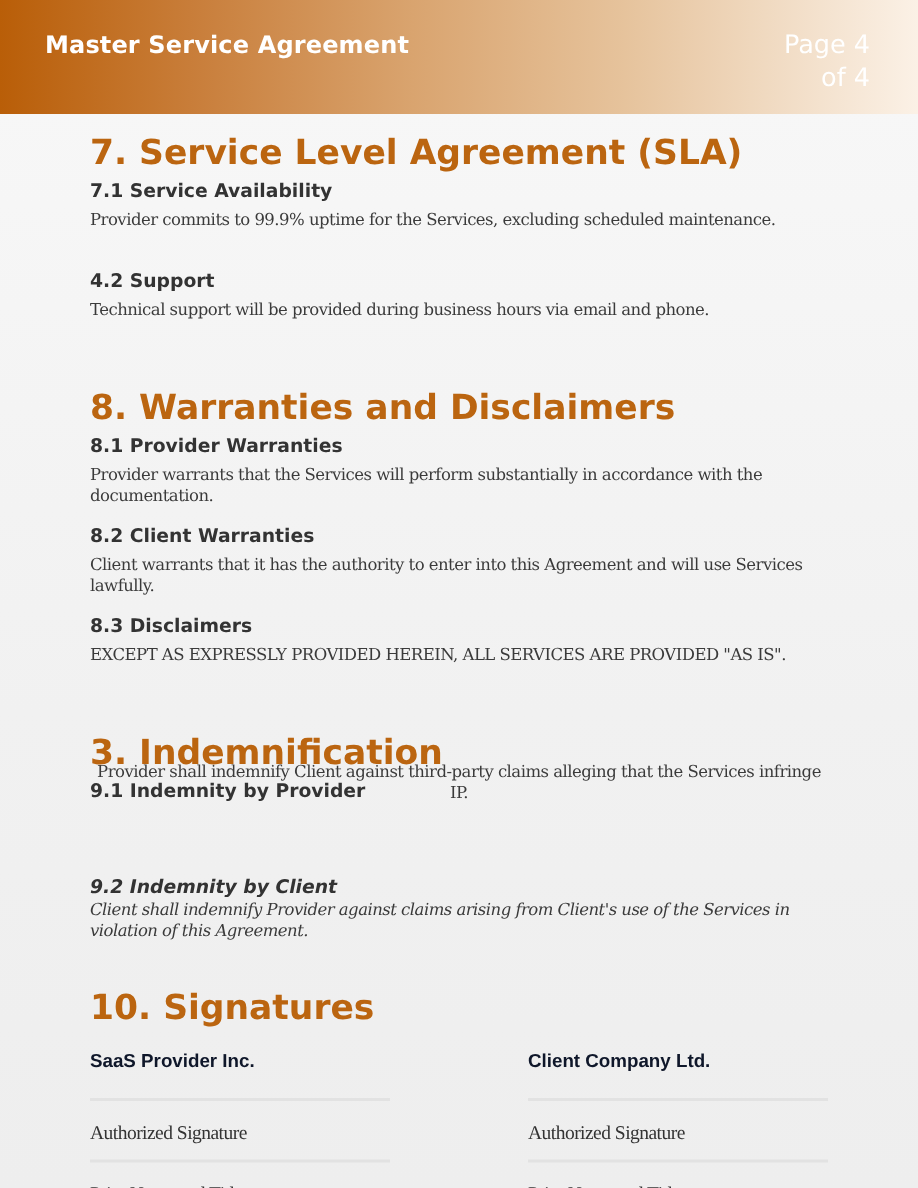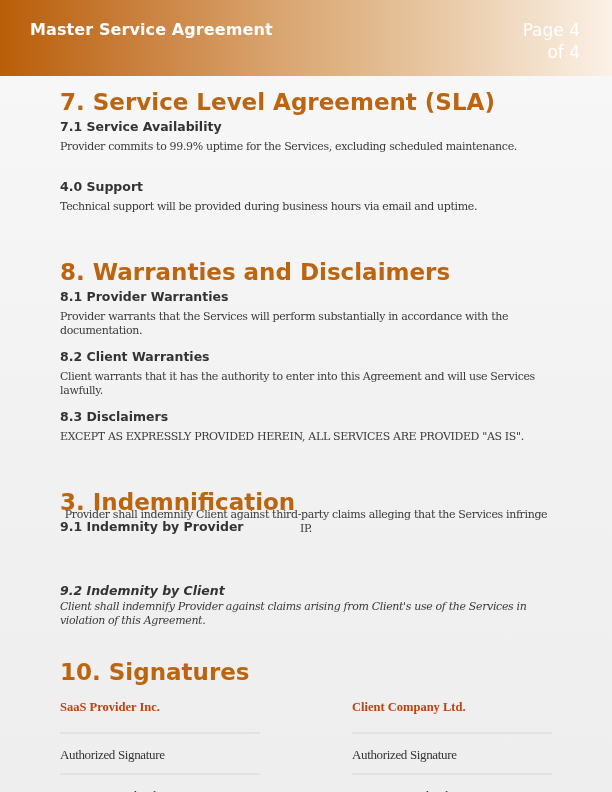--- a/index.html
+++ b/index.html
@@ -35,22 +35,22 @@
     font-family: "DejaVu Sans", sans-serif; font-weight: bold;
     font-size: 12.5px; color: #333333;
   }
   .p {
     position: absolute; left: 0; width: 492px;
     font-family: "DejaVu Serif", serif; font-size: 11px;
     line-height: 14px; color: #3a3a3a; letter-spacing: -0.35px;
   }
   .sig-col { position: absolute; top: 698px; width: 200px; }
   .sig-company {
-    font-family: Liberation Serif, serif; font-weight: bold;
-    font-size: 12.5px; color: #c2410c; height: 34px; padding-top: 2px;
+    font-family: Liberation Sans, sans-serif; font-weight: bold;
+    font-size: 12.5px; color: #0f172a; height: 34px; padding-top: 2px;
   }
   .sig-line { height: 2px; background: #e2e2e2; width: 200px; }
   .sig-label {
     font-family: Liberation Serif, serif; font-size: 13px; color: #333;
     letter-spacing: -0.35px; height: 39px; padding-top: 13px;
   }
 </style>
 </head>
 <body>
 
@@ -60,22 +60,22 @@
     <div>Page 4</div>
     <div>of 4</div>
   </div>
 </div>
 
 <div class="content">
 
   <div class="h1" style="top:89px;">7. Service Level Agreement (SLA)</div>
   <div class="h2" style="top:119px;">7.1 Service Availability</div>
   <div class="p" style="top:140px;">Provider commits to 99.9% uptime for the Services, excluding scheduled maintenance.</div>
-  <div class="h2" style="top:179px;">4.0 Support</div>
-  <div class="p" style="top:200px;">Technical support will be provided during business hours via email and uptime.</div>
+  <div class="h2" style="top:179px;">4.2 Support</div>
+  <div class="p" style="top:200px;">Technical support will be provided during business hours via email and phone.</div>
 
   <div class="h1" style="top:259px;">8. Warranties and Disclaimers</div>
   <div class="h2" style="top:289px;">8.1 Provider Warranties</div>
   <div class="p" style="top:310px;">Provider warrants that the Services will perform substantially in accordance with the documentation.</div>
   <div class="h2" style="top:349px;">8.2 Client Warranties</div>
   <div class="p" style="top:370px;">Client warrants that it has the authority to enter into this Agreement and will use Services lawfully.</div>
   <div class="h2" style="top:409px;">8.3 Disclaimers</div>
   <div class="p" style="top:430px;">EXCEPT AS EXPRESSLY PROVIDED HEREIN, ALL SERVICES ARE PROVIDED "AS IS".</div>
 
   <div class="h1" style="top:489px;">3. Indemnification</div>

